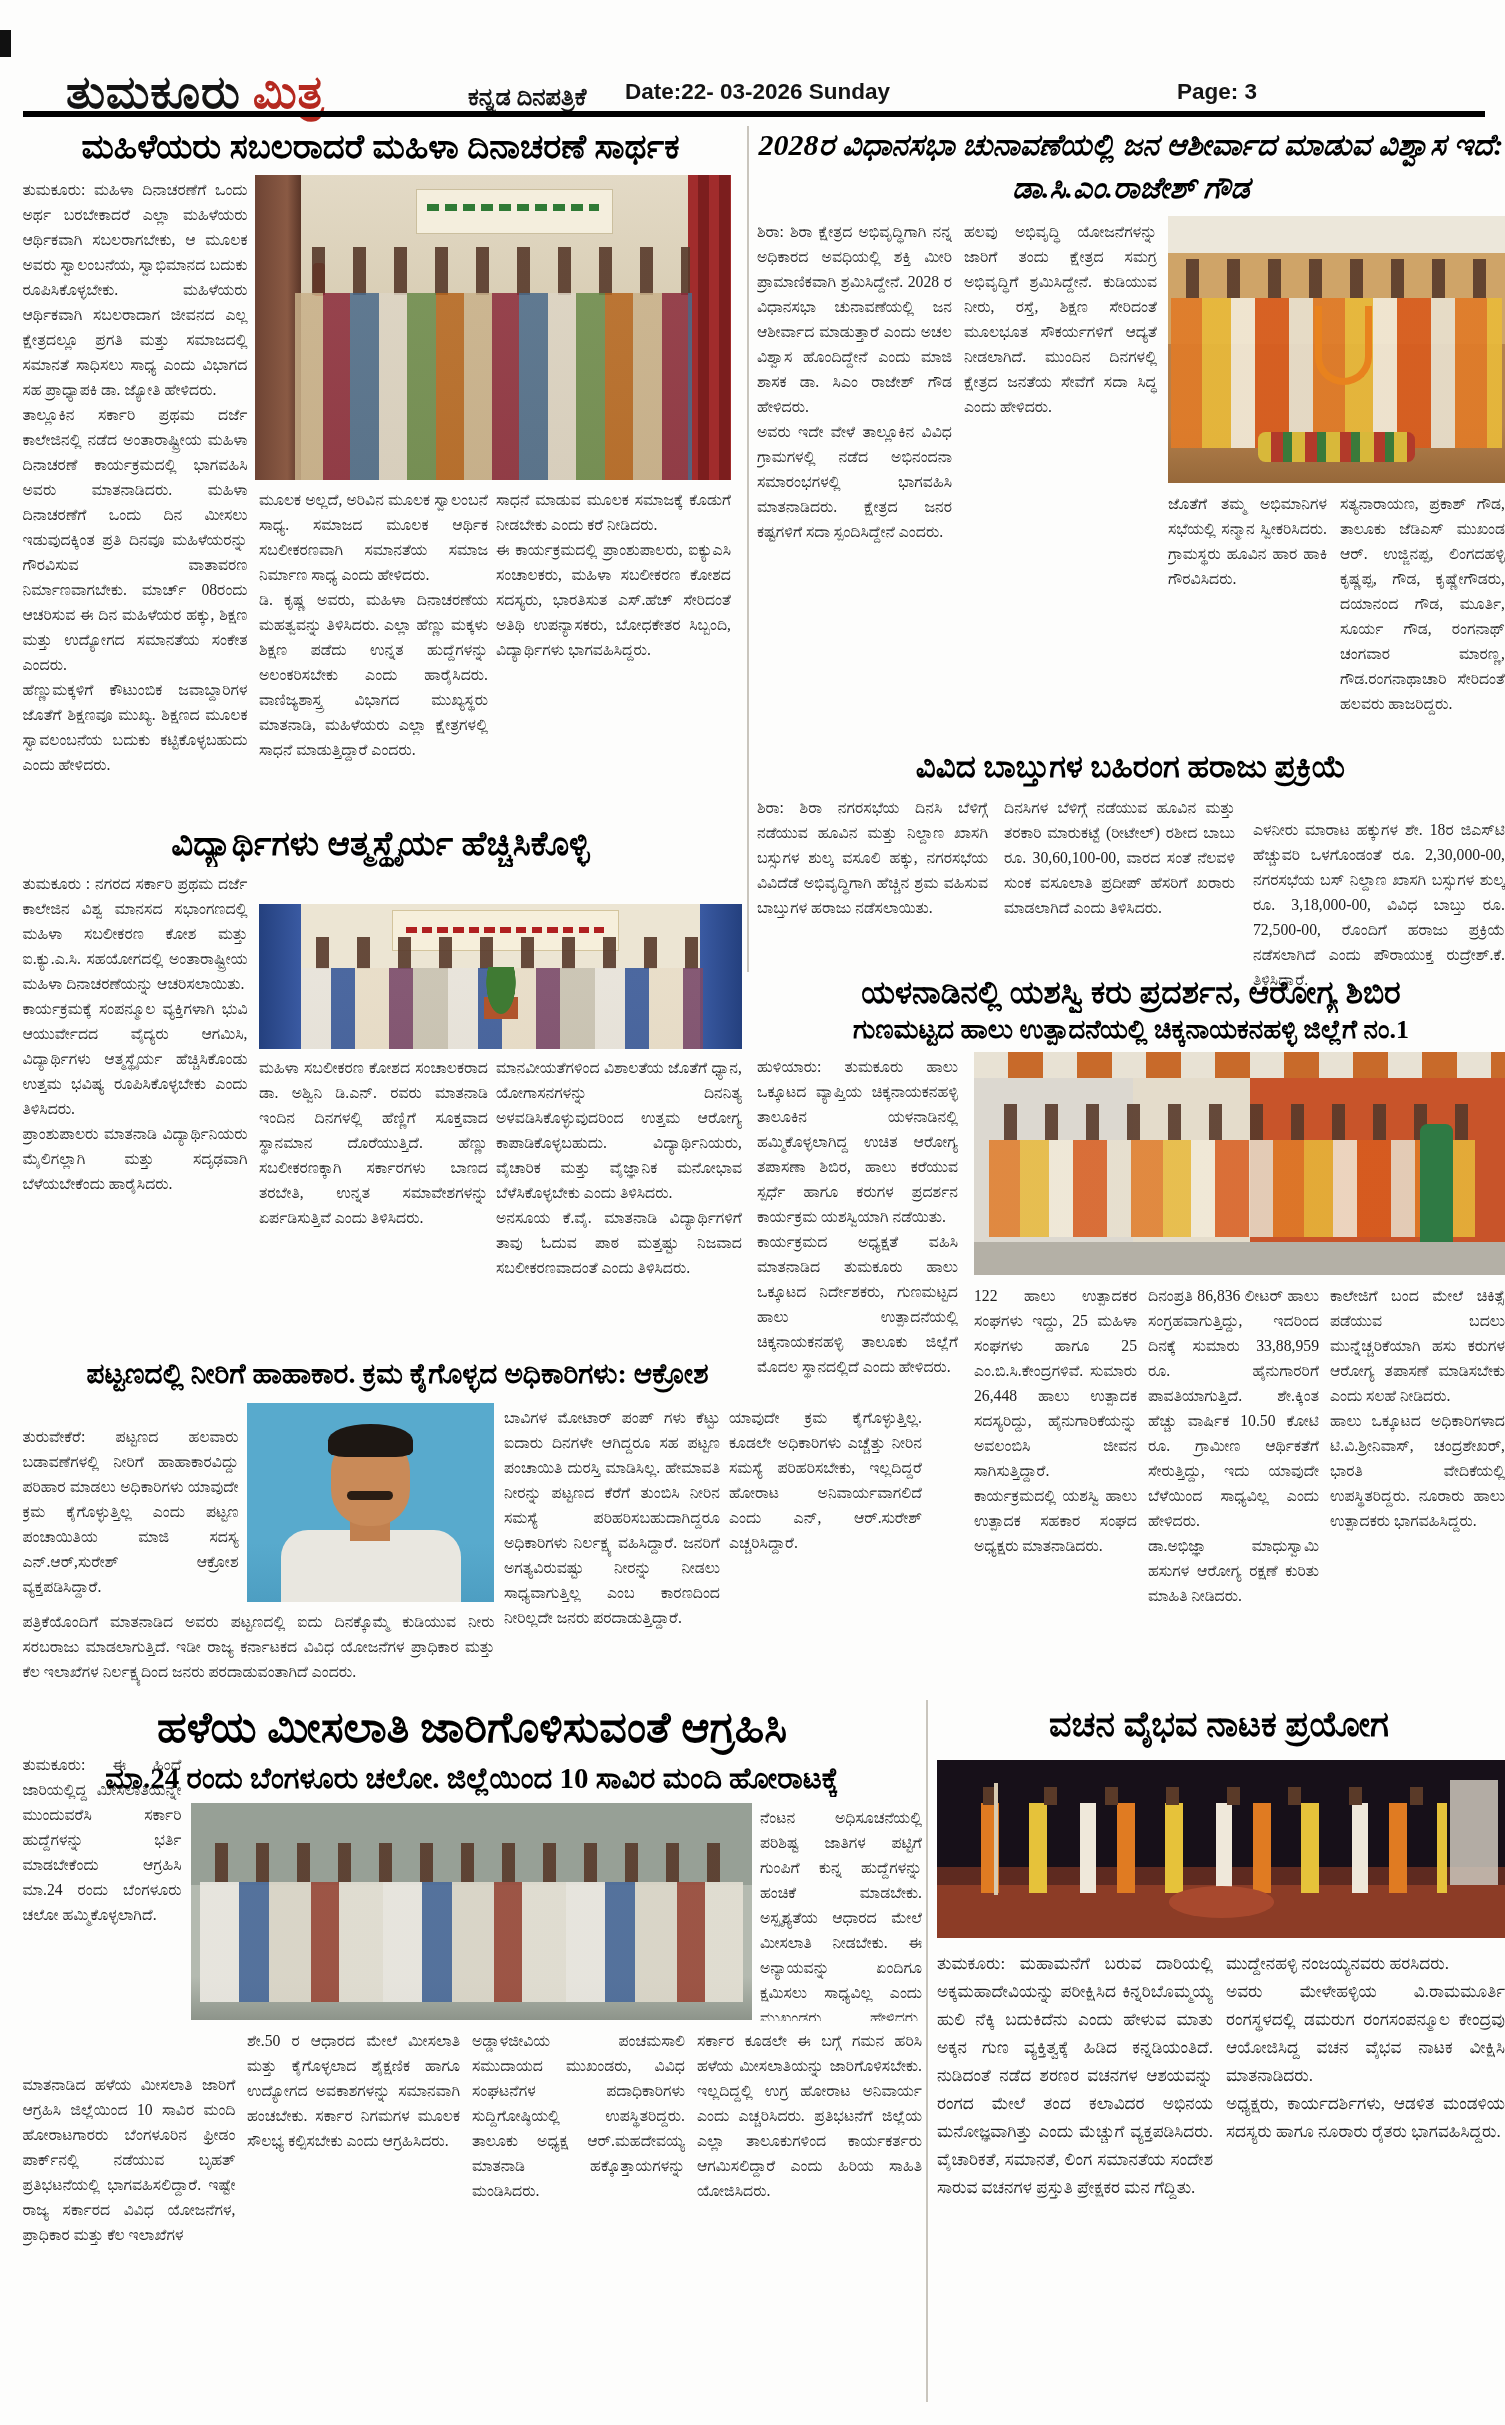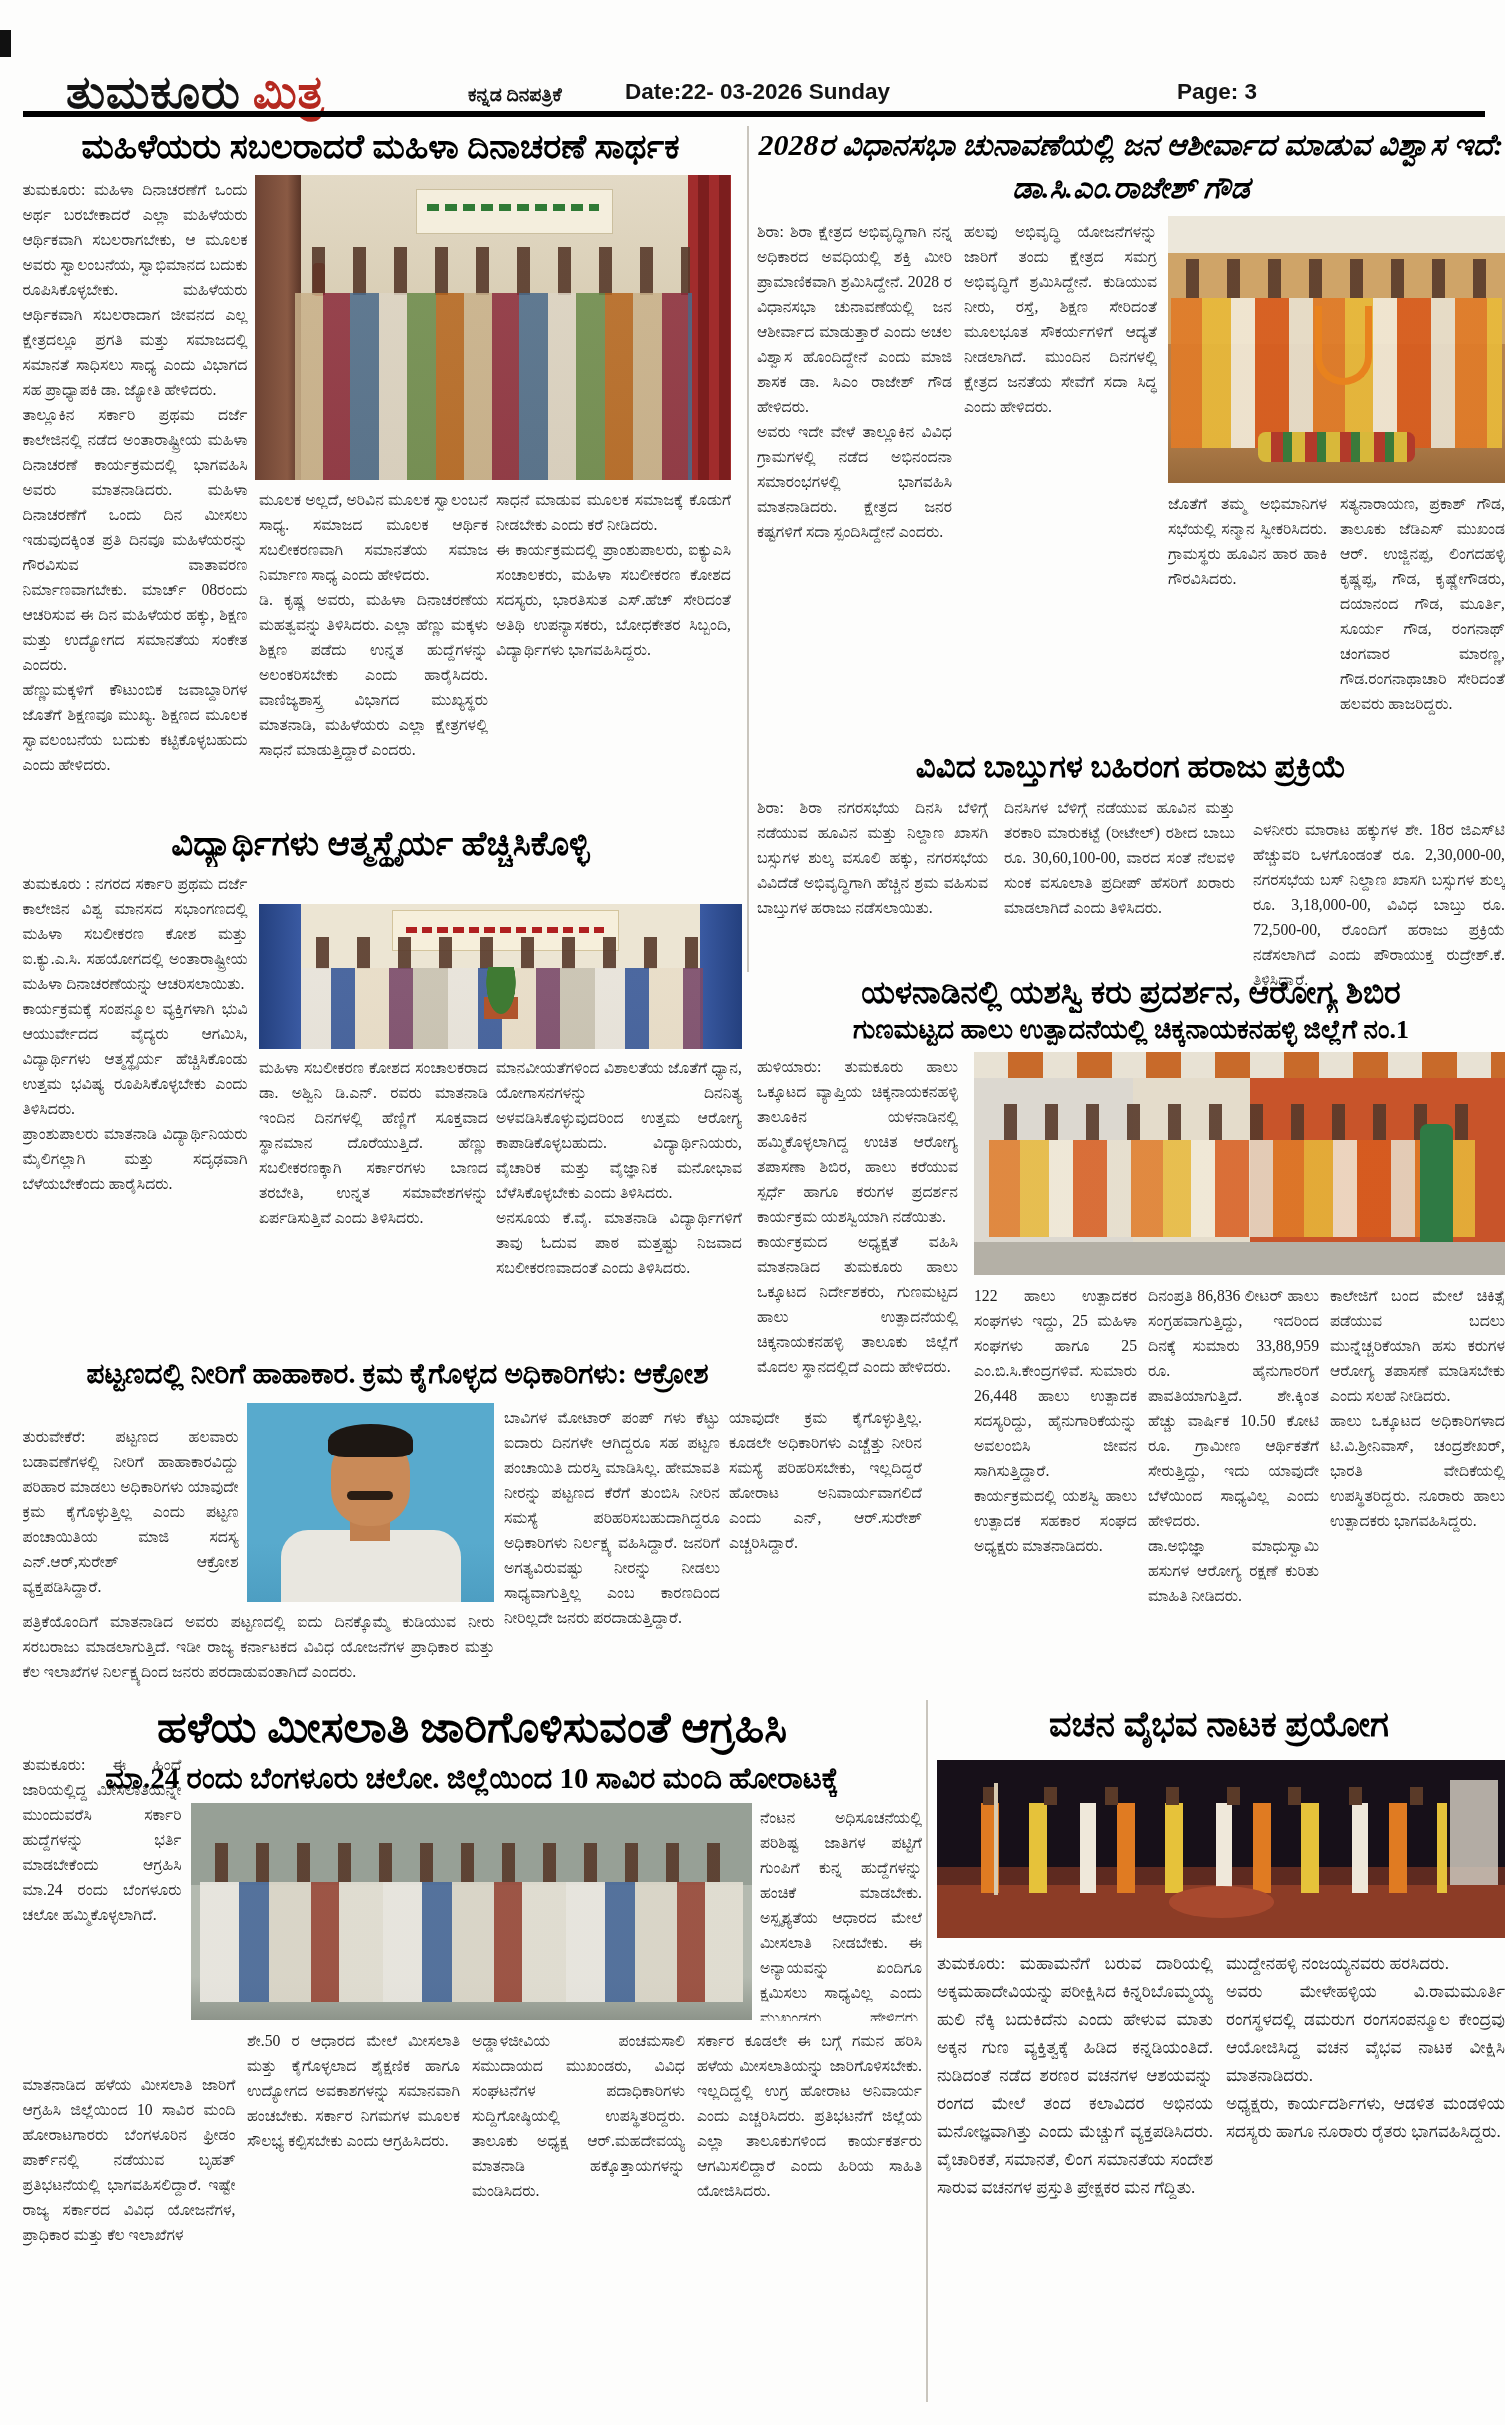--- a/index.html
+++ b/index.html
@@ -7,21 +7,21 @@
   .abs{position:absolute;}
   .col{position:absolute;overflow:hidden;text-align:justify;font-size:15.7px;line-height:25px;white-space:pre-line;color:#1c1c1c;}
   .hl{position:absolute;overflow:hidden;text-align:center;font-weight:bold;color:#000;}
   .rule{position:absolute;background:#000;}
   .vrule{position:absolute;background:#c9c5bd;width:1.5px;}
   .ph{position:absolute;overflow:hidden;}
   .ph>div{position:absolute;}
   
   #masthead-title{font-size:46px;font-weight:bold;letter-spacing:0.7px;}
   #masthead-title .red{color:#b5291f;}
-  #masthead-sub{font-size:19px;font-weight:bold;}
+  #masthead-sub{font-size:24px;font-weight:bold;}
   .hdr-meta{font-size:22.5px;font-weight:bold;font-family:"Liberation Sans",sans-serif;}
   
   .heads{background:repeating-linear-gradient(90deg,transparent 0 12px,#57392a 12px 25px,transparent 25px 41px);opacity:.9;}
   .bodies{background:repeating-linear-gradient(90deg,#c9b18a 0 28.5px,#8a2a3a 28.5px 55px,#4a6a8a 55px 84px,#ddd5c5 84px 112px,#6a8a4a 112px 141px,#b5651d 141px 169px);opacity:.85;}
   .bodies2{background:repeating-linear-gradient(90deg,#e8e4dc 0 30px,#3a5a9a 30px 54px,#e8ddc8 54px 88px,#7a4a6a 88px 112px,#c8c2b2 112px 147px);opacity:.9;}
   .saffron{background:repeating-linear-gradient(90deg,#e07b28 0 31.5px,#e8b93a 31.5px 60px,#f2ead8 60px 84px,#d85c1e 84px 118px,#e8e0ce 118px 142px);}
 </style>
 </head>
 <body>
 

